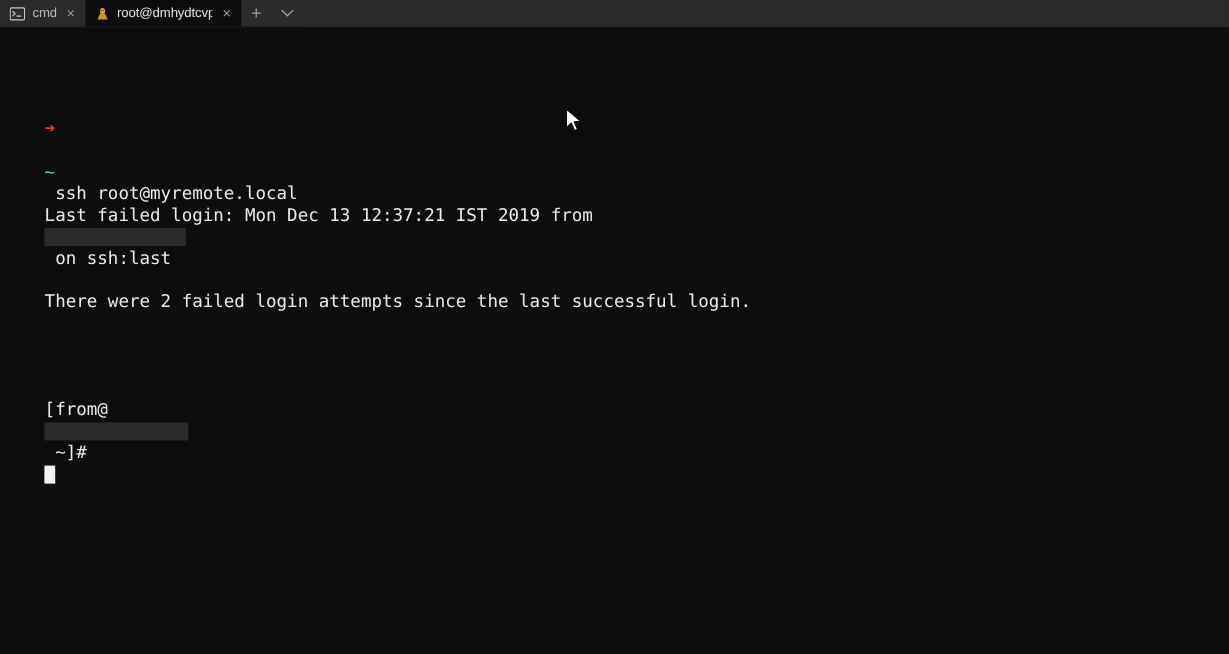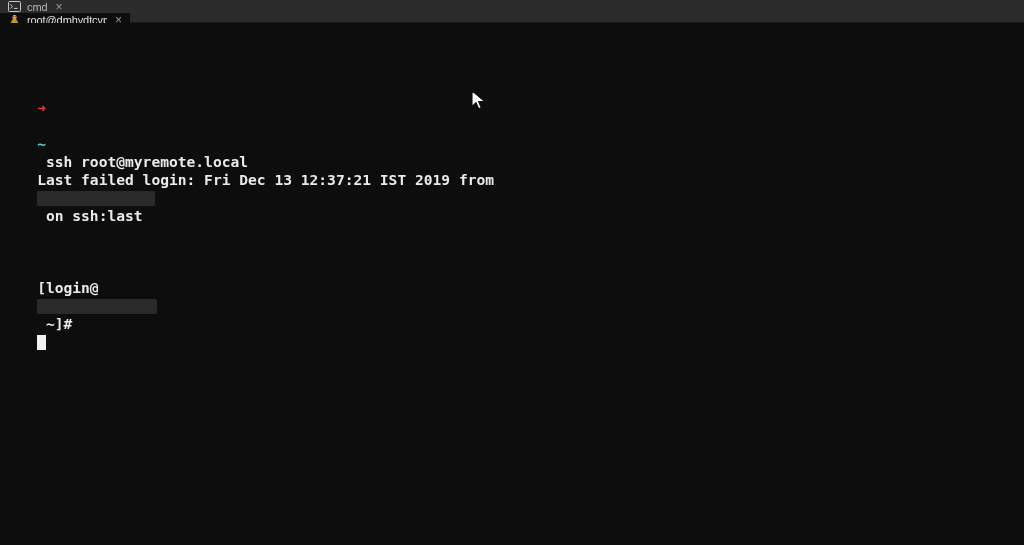--- a/index.html
+++ b/index.html
@@ -15,21 +15,20 @@
   }
 
   
   .titlebar {
     height: 22px;
     background: #2b2b2b;
     display: flex;
     align-items: stretch;
     position: relative;
     border-bottom: 1px solid #1a1a1a;
-    flex-direction: column;
   }
   .tab {
     display: flex;
     align-items: center;
     gap: 6px;
     padding: 0 6px 0 8px;
     font-family: "Liberation Sans", sans-serif;
     font-size: 11px;
     color: #b8b8b8;
     height: 22px;
@@ -83,21 +82,20 @@
     height: 523px;
     background: #0d0d0d;
     padding: 4px 0 0 2px;
     box-sizing: border-box;
     font-family: "DejaVu Sans Mono", monospace;
     font-size: 14.6px;
     line-height: 18px;
     color: #e8e8e8;
     letter-spacing: 0px;
     white-space: pre;
-    font-weight: bold;
   }
   .line { height: 18px; white-space: pre; }
   .c-red    { color: #e03b3b; }
   .c-cyan   { color: #4fd6d6; }
   .c-white  { color: #eaeaea; }
   .redact {
     display: inline-block;
     background: #2a2a2a;
     vertical-align: -3px;
     border-radius: 1px;
@@ -172,29 +170,32 @@
 <div class="terminal">
 
   <div class="line">
     <span class="c-red">➜</span>
     <span class="c-white">  </span>
     <span class="c-cyan">~</span>
     <span class="c-white"> ssh root@myremote.local</span>
   </div>
 
   <div class="line">
-    <span class="c-white">Last failed login: Fri Dec 13 12:37:21 IST 2019 from </span>
+    <span class="c-white">Last failed login: Mon Dec 13 12:37:21 IST 2019 from </span>
     <span class="redact r1"></span>
     <span class="c-white"> on ssh:last</span>
   </div>
 
-
-
-  <div class="line">
-    <span class="c-white">[login@</span>
+  <div class="line">
+    <span class="c-white">There were 2 failed login attempts since the last successful login.</span>
+  </div>
+
+
+  <div class="line">
+    <span class="c-white">[from@</span>
     <span class="redact r3"></span>
     <span class="c-white"> ~]# </span>
     <span class="cursor"></span>
   </div>
 
   
   <div class="mouse" style="left: 436px; top: 49px;">
     <svg width="16" height="22" viewBox="0 0 16 22">
       <path d="M1 0.8 L1 16.4 L5.0 12.6 L7.7 18.8 L10.3 17.7 L7.6 11.6 L13.2 11.2 Z" fill="#ffffff" stroke="#101010" stroke-width="1.1" stroke-linejoin="round"></path>
     </svg>

